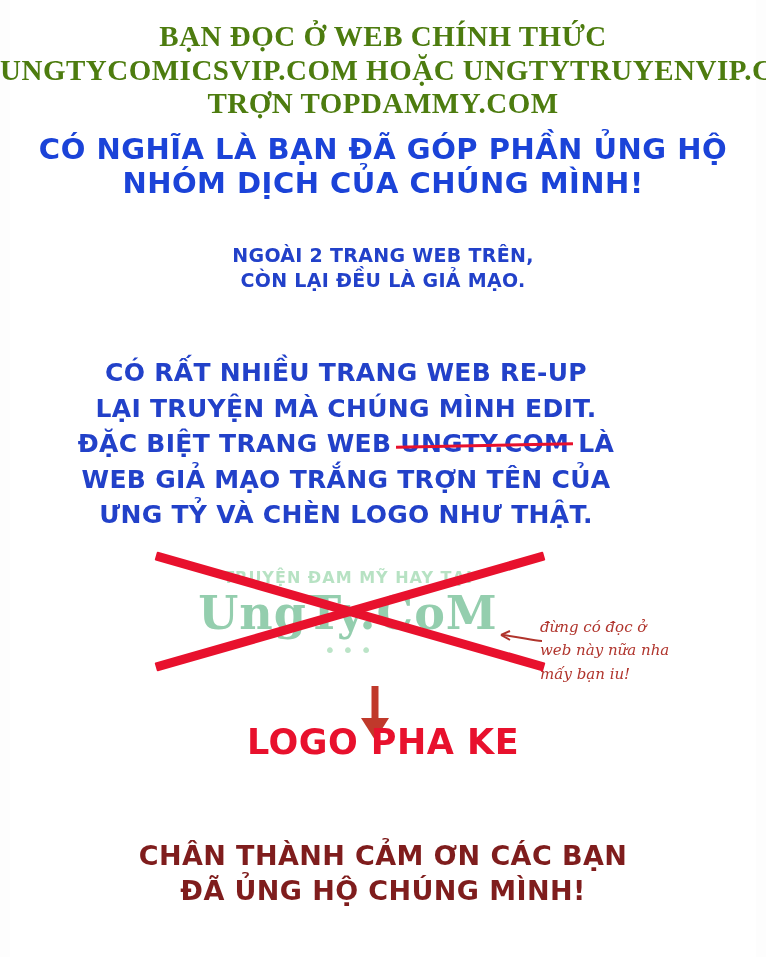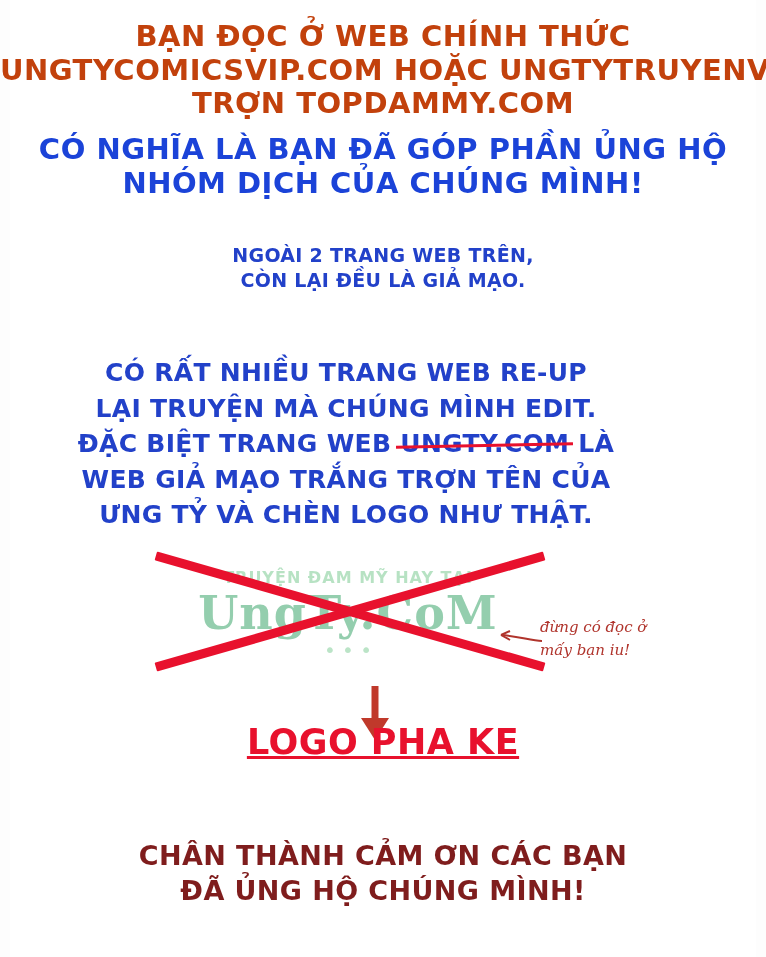--- a/index.html
+++ b/index.html
@@ -43,23 +43,24 @@
   }
 
   
   .hdr {
     position: absolute;
     top: 20px;
     left: 0;
     width: 766px;
   }
   .hdr .line {
-    color: #c2410c;
+    color: #4d7c0f;
     font-weight: bold;
     letter-spacing: 0.5px;
+    font-family: Liberation Serif, serif;
   }
   .hdr .l1 { font-size: 29px; }
   .hdr .l2 { font-size: 29px; }
   .hdr .l3 { font-size: 29px; }
 
   
   .sub {
     position: absolute;
     top: 133px;
     left: 0;
@@ -215,21 +216,20 @@
   .fake-label {
     position: absolute;
     top: 722px;
     left: 0;
     width: 766px;
     text-align: center;
     color: #e8112d;
     font-weight: bold;
     font-size: 35px;
     letter-spacing: 0.5px;
-    text-decoration: underline;
   }
 
   
   .thanks {
     position: absolute;
     top: 838px;
     left: 0;
     width: 766px;
   }
   .thanks .line {
@@ -284,20 +284,21 @@
   </div>
 
   <div class="note-arrow">
     <svg width="46" height="14" viewBox="0 0 46 14">
       <path d="M45 11 C34 11, 22 6, 4 5" stroke="#b0342c" stroke-width="2" fill="none"></path>
       <path d="M4 5 L13 1 M4 5 L13 10" stroke="#b0342c" stroke-width="2" fill="none"></path>
     </svg>
   </div>
   <div class="note">
     <div>đừng có đọc ở</div>
+    <div>web này nữa nha</div>
     <div>mấy bạn iu!</div>
   </div>
 
   <div class="down-arrow">
     <svg width="40" height="58" viewBox="0 0 40 58">
       <path d="M20 0 L20 40" stroke="#c0392b" stroke-width="7" fill="none"></path>
       <path d="M20 54 L6 32 L34 32 Z" fill="#c0392b"></path>
     </svg>
   </div>
 

